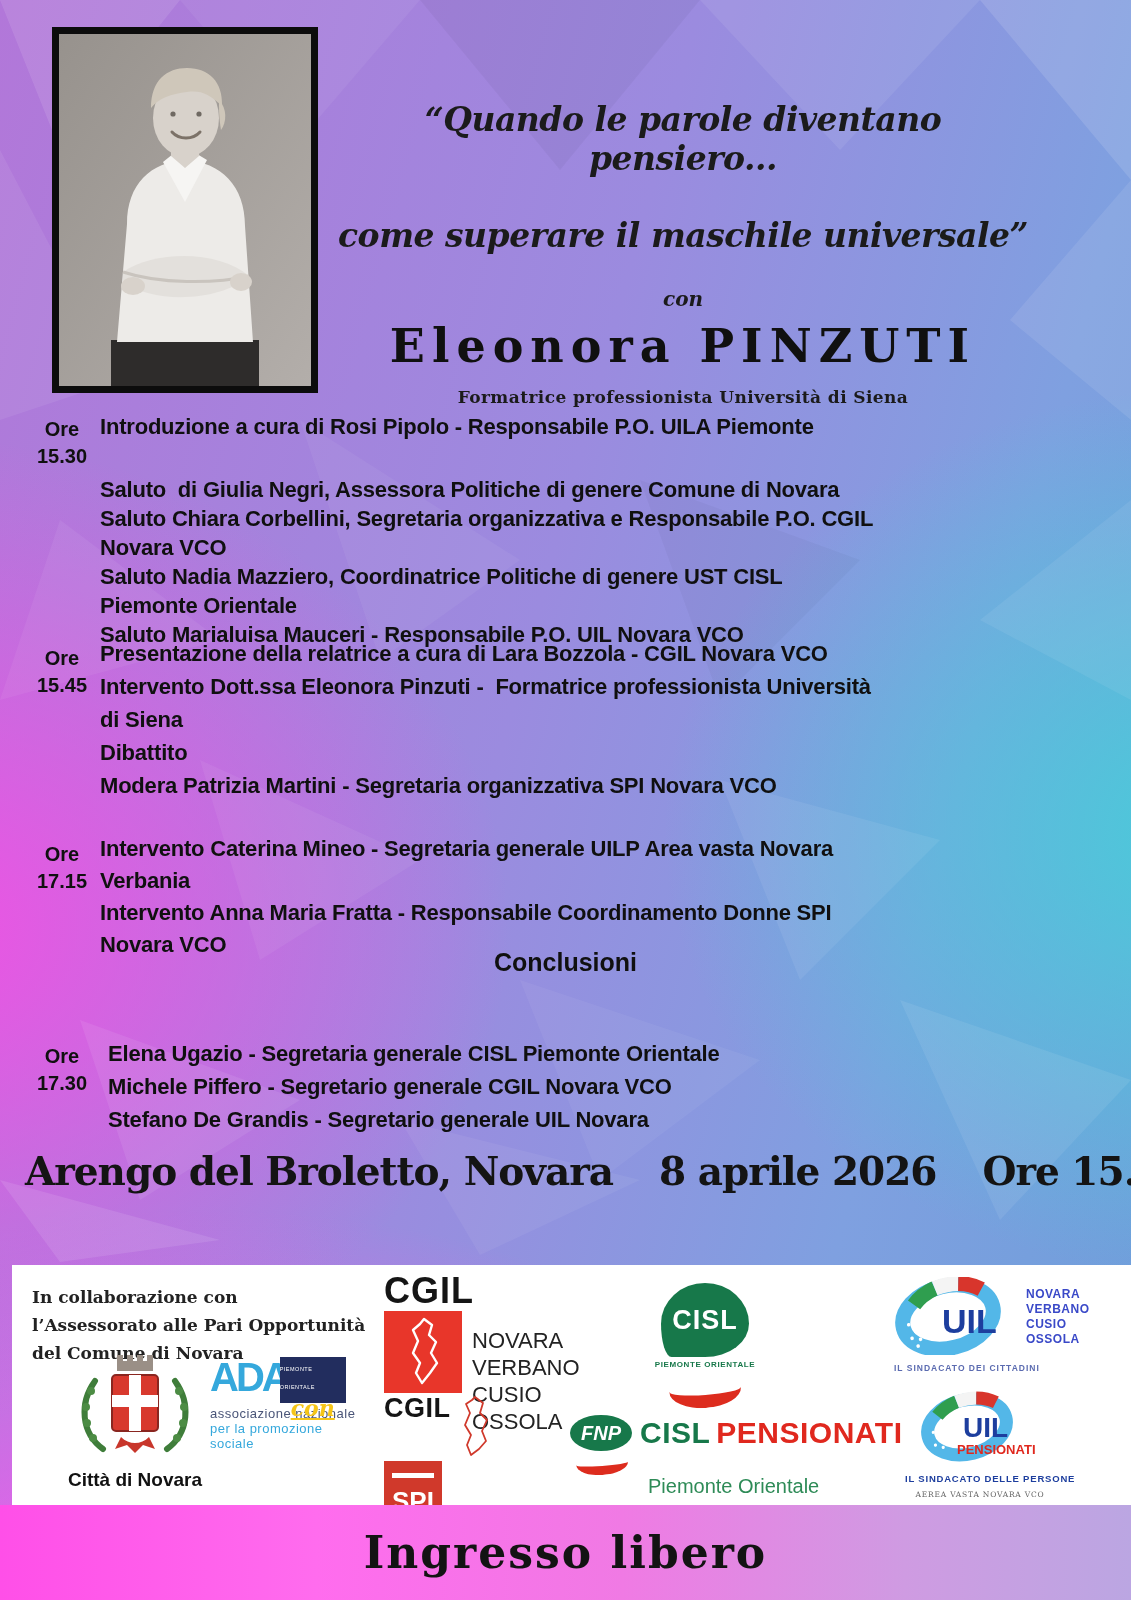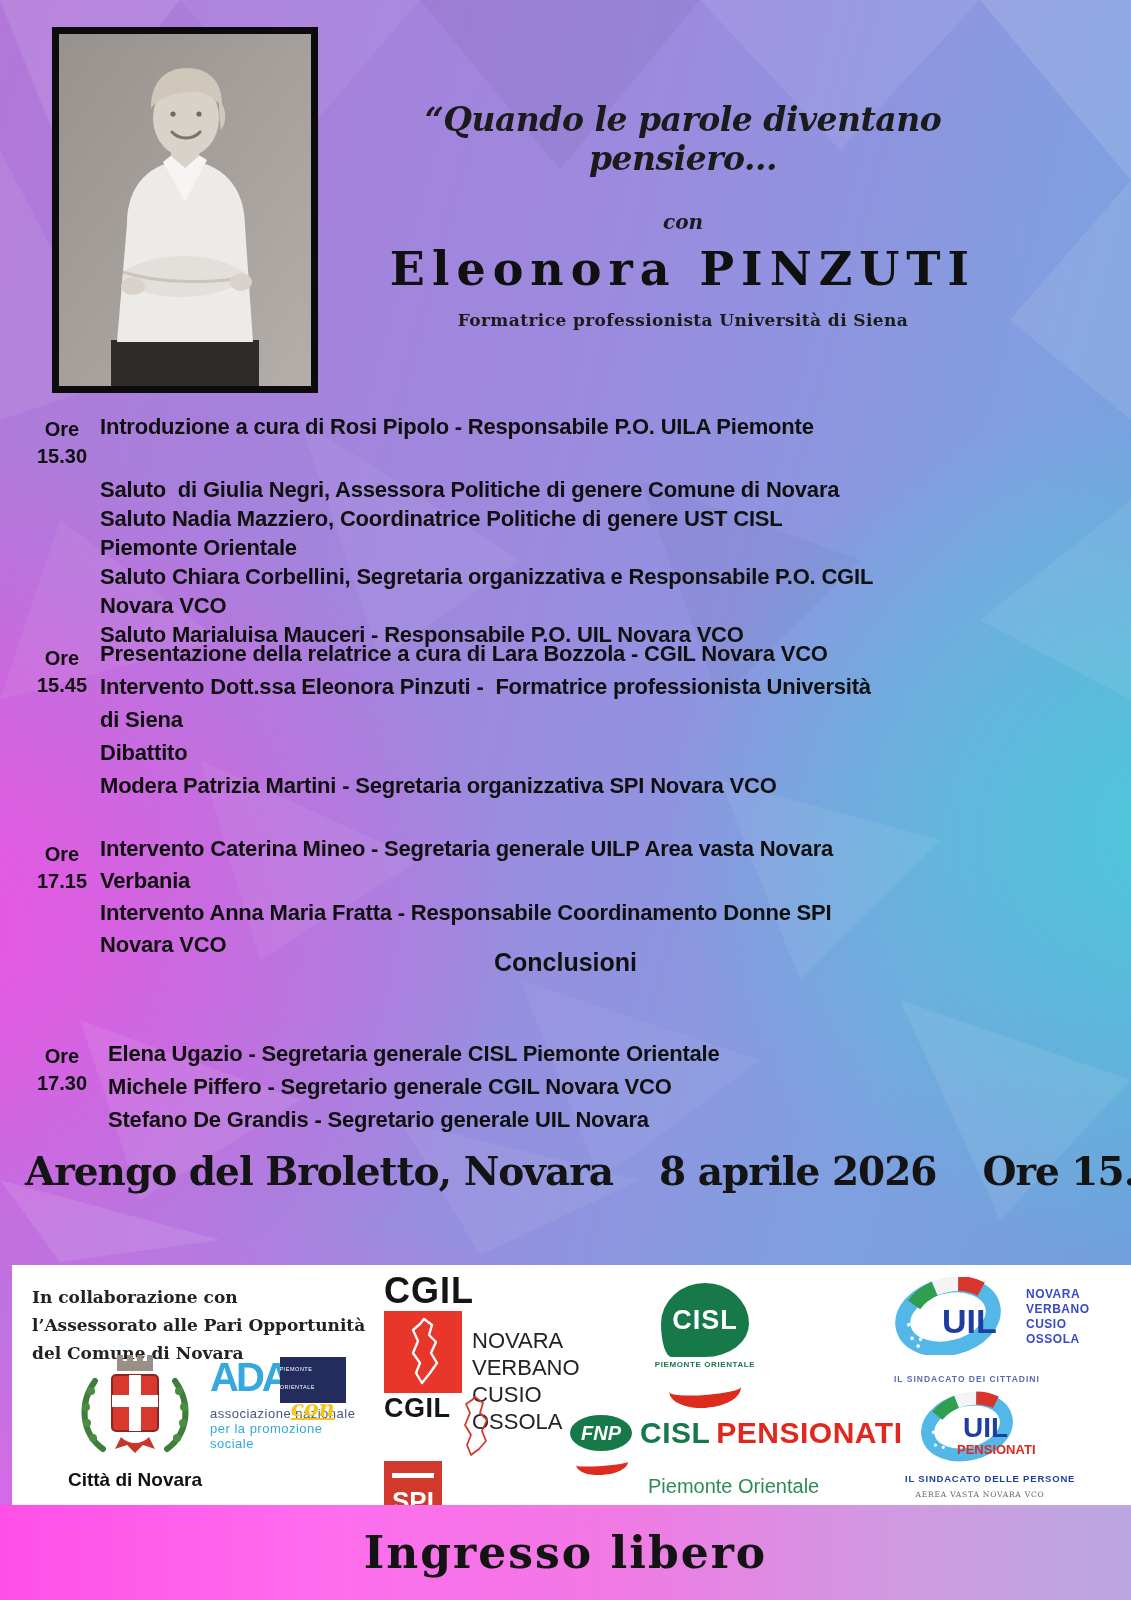--- a/index.html
+++ b/index.html
@@ -99,21 +99,21 @@
   .fnp-cisl{font-weight:800;font-size:30px;color:#17784a;margin-left:8px;letter-spacing:0.5px;}
   .fnp-pens{font-weight:800;font-size:30px;color:#e0281e;margin-left:6px;letter-spacing:0.5px;}
   .fnp-swoosh{width:52px;height:14px;border-bottom:9px solid #dd2c1e;border-radius:50%;
     margin:1px 0 0 6px;transform:rotate(-4deg);}
   .fnp-region{font-size:20px;color:#2e8b57;margin:0 0 0 78px;}
   
   .uil{position:absolute;left:878px;top:12px;}
   .uil-row{display:flex;}
   .uil-region{font-weight:800;font-size:12px;line-height:15px;color:#3a49c8;
     letter-spacing:0.5px;margin-left:6px;padding-top:10px;}
-  .uil-tagline{font-weight:700;font-size:8.5px;color:#5b6bb0;letter-spacing:1px;margin-top:19px;margin-left:4px;}
+  .uil-tagline{font-weight:700;font-size:8.5px;color:#5b6bb0;letter-spacing:1px;margin-top:8px;margin-left:4px;}
   
   .uilp{position:absolute;left:893px;top:126px;width:180px;}
   .uilp-tagline{font-weight:800;font-size:9.5px;color:#1d3e9e;letter-spacing:0.8px;margin-top:4px;}
   .uilp-area{font-family:"DejaVu Serif",serif;font-size:7.5px;color:#666;letter-spacing:0.8px;margin-top:6px;text-align:center;width:150px;}
   
   .bottom{position:absolute;left:0;top:1505px;width:1131px;height:95px;
     background:linear-gradient(90deg,#ff4fe8 0%,#ff6cee 28%,#f07ae4 55%,#cf9be2 80%,#bba6e2 100%);
     display:flex;align-items:center;justify-content:center;}
   .free-entry{font-family:"DejaVu Serif",serif;font-weight:bold;font-size:44px;
     letter-spacing:2px;color:#131313;}
@@ -168,36 +168,37 @@
       <circle cx="140" cy="80" r="2.6" fill="#6f6962"></circle>
       <path d="M64,238 C96,216 160,216 190,242 C162,268 94,270 64,248 Z" fill="#e3e0dc"></path>
       <path d="M64,238 C100,250 156,250 190,242" stroke="#c9c4be" stroke-width="3" fill="none"></path>
       <ellipse cx="74" cy="252" rx="12" ry="9" fill="#d8d2cb"></ellipse>
       <ellipse cx="182" cy="248" rx="11" ry="9" fill="#d8d2cb"></ellipse>
     </svg>
   </div>
 
   <div class="header">
     <div class="quote">“Quando le parole diventano pensiero...</div>
+    <div class="quote l2">come superare il maschile universale”</div>
     <div class="con">con</div>
     <div class="speaker">Eleonora PINZUTI</div>
     <div class="speaker-role">Formatrice professionista Università di Siena</div>
   </div>
 
   <div class="sect lh29" style="top:412px;">
     <div class="time" style="top:4px;">
       <div>Ore</div>
       <div>15.30</div>
     </div>
     <div class="slines">
       <div class="sline">Introduzione a cura di Rosi Pipolo - Responsabile P.O. UILA Piemonte</div>
       <div class="gap"></div>
       <div class="sline">Saluto  di Giulia Negri, Assessora Politiche di genere Comune di Novara</div>
+      <div class="sline">Saluto Chiara Corbellini, Segretaria organizzativa e Responsabile P.O. CGIL Novara VCO</div>
       <div class="sline">Saluto Nadia Mazziero, Coordinatrice Politiche di genere UST CISL Piemonte Orientale</div>
-      <div class="sline">Saluto Chiara Corbellini, Segretaria organizzativa e Responsabile P.O. CGIL Novara VCO</div>
       <div class="sline">Saluto Marialuisa Mauceri - Responsabile P.O. UIL Novara VCO</div>
     </div>
   </div>
 
   <div class="sect lh33" style="top:637px;">
     <div class="time" style="top:8px;">
       <div>Ore</div>
       <div>15.45</div>
     </div>
     <div class="slines">

